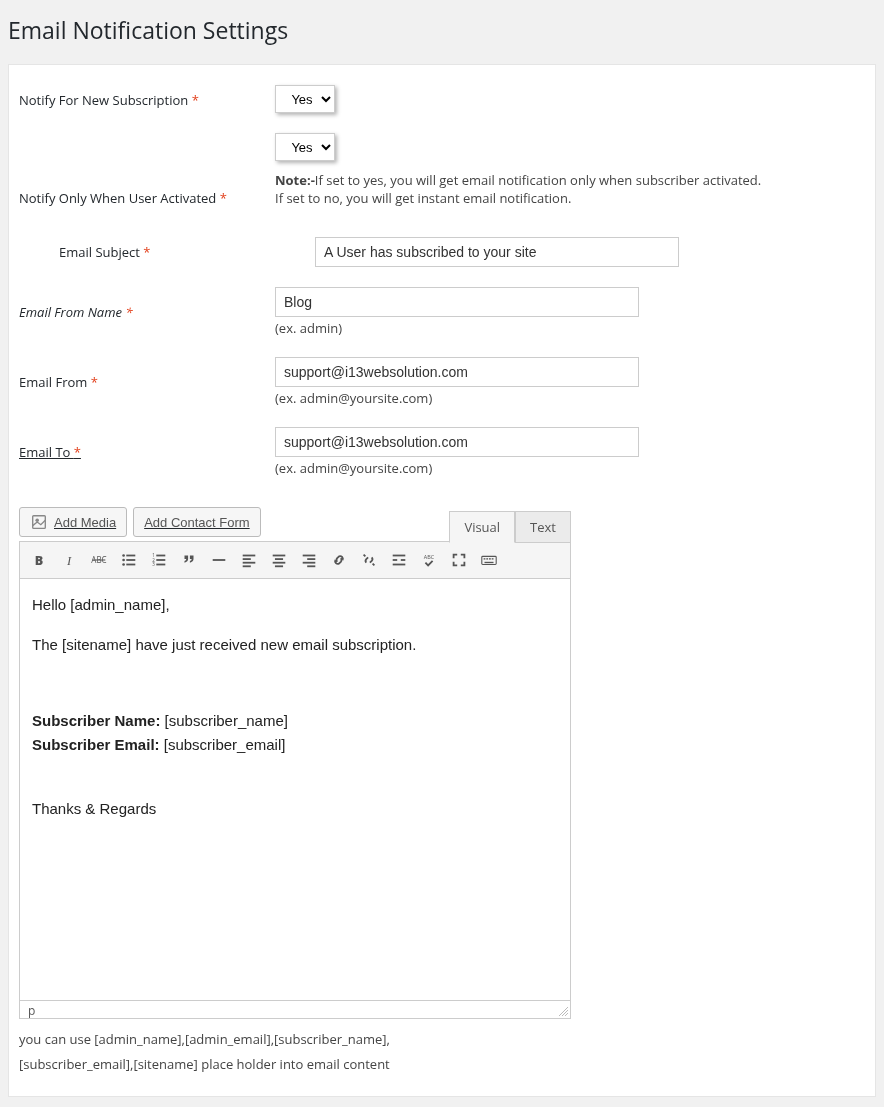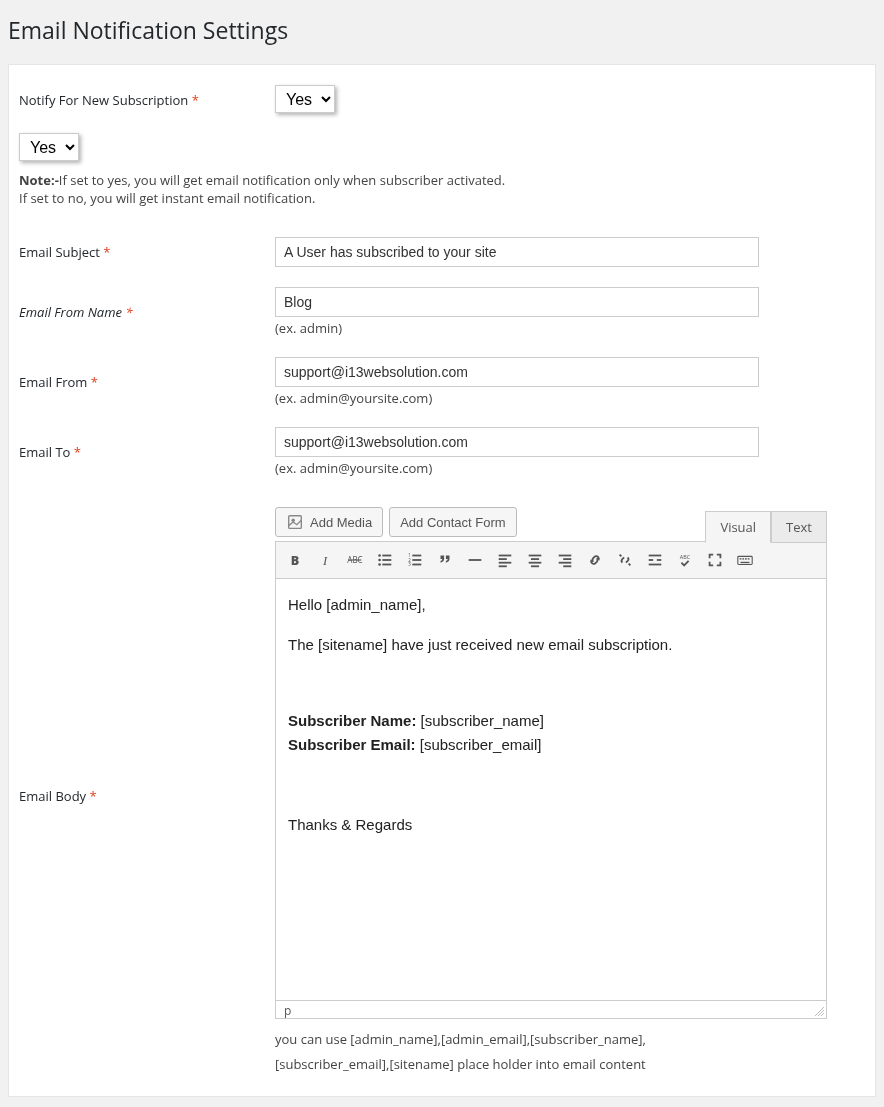--- a/index.html
+++ b/index.html
@@ -34,27 +34,28 @@
   }
   .required { color: #e2401c; }
   .form-field {
     flex: 1;
   }
   select.small {
     width: 60px;
     height: 28px;
     border: 1px solid #ccc;
     background: #fff;
-    font-size: 16px;
+    font-size: 13px;
     padding-left: 6px;
     box-shadow: 2px 2px 4px rgba(0,0,0,0.3);
     appearance: auto;
+    text-align: center;
   }
   input.text {
-    width: 484px;
+    width: 364px;
     height: 30px;
     border: 1px solid #ccc;
     background: #fff;
     font-size: 14px;
     padding: 0 8px;
     color: #333;
   }
   .hint {
     font-size: 13px;
     color: #444;
@@ -69,20 +70,21 @@
   
   .editor-wrap {
     position: relative;
     width: 552px;
   }
   .media-row {
     display: flex;
     gap: 6px;
     margin-bottom: 2px;
     padding-top: 2px;
+    text-decoration: underline;
   }
   .wp-button {
     display: inline-flex;
     align-items: center;
     gap: 6px;
     padding: 5px 10px;
     border: 1px solid #bbb;
     background: #f6f6f6;
     border-radius: 3px;
     font-size: 13px;
@@ -187,33 +189,36 @@
     </div>
     <div class="form-field">
       <select class="small">
         <option selected="">Yes</option>
         <option>No</option>
       </select>
     </div>
   </div>
 
   <div class="form-row">
+    <div class="form-label" style="padding-top:56px;">
+      <span>Notify Only When User Activated </span><span class="required">*</span>
+    </div>
     <div class="form-field">
       <select class="small">
         <option selected="">Yes</option>
         <option>No</option>
       </select>
       <div class="hint" style="margin-top:10px;">
         <b>Note:-</b><span>If set to yes, you will get email notification only when subscriber activated.</span><br>
         <span>If set to no, you will get instant email notification.</span>
       </div>
     </div>
   </div>
 
-  <div class="form-row row-center" style="padding-top:20px;">
+  <div class="form-row row-center" style="padding-top:20px;margin-left:40px;">
     <div class="form-label">
       <span>Email Subject </span><span class="required">*</span>
     </div>
     <div class="form-field">
       <input class="text" type="text" value="A User has subscribed to your site" style="">
     </div>
   </div>
 
   <div class="form-row">
     <div class="form-label" style="padding-top:16px;font-style:italic;">
@@ -229,33 +234,30 @@
     <div class="form-label" style="padding-top:16px;">
       <span>Email From </span><span class="required">*</span>
     </div>
     <div class="form-field">
       <input class="text" type="text" value="support@i13websolution.com" style="">
       <div class="small-hint">(ex. admin@yoursite.com)</div>
     </div>
   </div>
 
   <div class="form-row">
-    <div class="form-label" style="padding-top:16px;">
+    <div class="form-label" style="padding-top:16px;text-decoration:underline;">
       <span>Email To </span><span class="required">*</span>
     </div>
     <div class="form-field">
       <input class="text" type="text" value="support@i13websolution.com" style="">
       <div class="small-hint">(ex. admin@yoursite.com)</div>
     </div>
   </div>
 
   <div class="form-row" style="padding-top:18px;">
-    <div class="form-label" style="padding-top:282px;">
-      <span>Email Body </span><span class="required">*</span>
-    </div>
     <div class="form-field">
       <div class="editor-wrap">
         <div class="editor-tabs">
           <div class="editor-tab active">Visual</div>
           <div class="editor-tab">Text</div>
         </div>
         <div class="media-row">
           <button class="wp-button">
             <span class="micon">
               <svg viewBox="0 0 20 20" fill="none" stroke="#888" stroke-width="1.5">
@@ -385,21 +387,21 @@
                 <rect x="5" y="12" width="10" height="1.5"></rect>
               </svg>
             </span>
         </div>
 
         <div class="editor-content">
           <p>Hello [admin_name],</p>
           <p>The [sitename] have just received new email subscription.</p>
           <p class="spacer">&nbsp;</p>
           <div><b>Subscriber Name:</b><span> [subscriber_name]</span></div>
-          <div style="margin-bottom:16px;"><b>Subscriber Email:</b><span> [subscriber_email]</span></div>
+          <div style=""><b>Subscriber Email:</b><span> [subscriber_email]</span></div>
           <p>&nbsp;</p>
           <p>Thanks &amp; Regards</p>
         </div>
         <div class="status-bar">
           <span>p</span>
           <span class="resize-handle"></span>
         </div>
       </div>
       <div class="after-editor-hint">
         <div>you can use [admin_name],[admin_email],[subscriber_name],</div>

